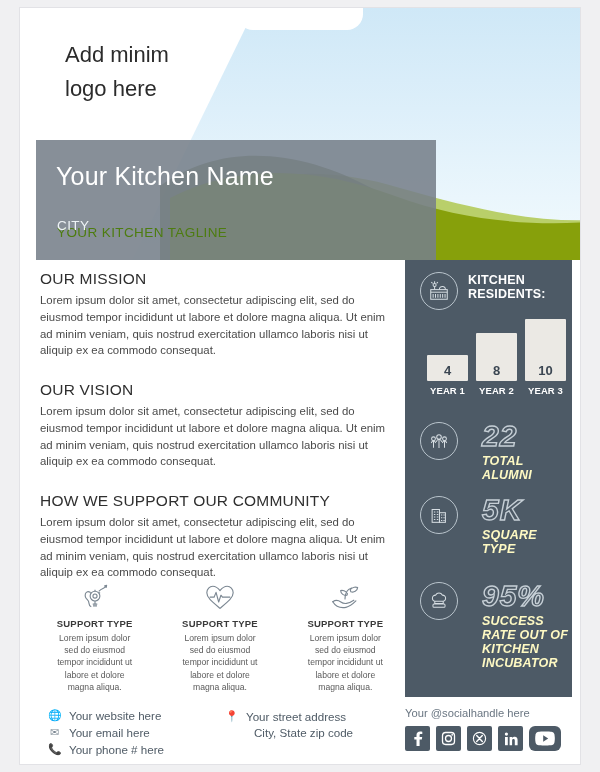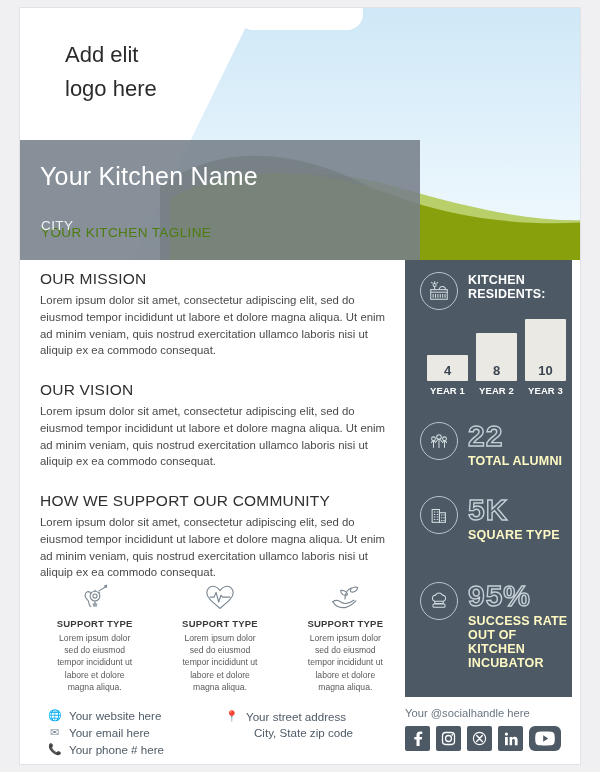--- a/index.html
+++ b/index.html
@@ -44,21 +44,21 @@
     position:absolute;left:140px;top:138px;width:430px;height:118px;
     z-index:3;
   }
   .hill-olive{
     position:absolute;left:150px;top:160px;width:420px;height:100px;
     z-index:4;
   }
 
   
   .title-band{
-    position:absolute;left:0;top:132px;width:400px;height:120px;
+    position:absolute;left:16px;top:132px;width:400px;height:120px;
     background:rgba(118,128,138,0.88);
     z-index:5;
   }
   .kitchen-name{
     position:absolute;left:20px;top:22px;
     font-size:25px;color:#ffffff;font-weight:400;letter-spacing:.2px;
     white-space:nowrap;
   }
   .kitchen-tagline{
     position:absolute;left:21px;top:59px;
@@ -106,21 +106,21 @@
     display:flex;align-items:flex-end;justify-content:center;
     color:#3b4652;font-size:13px;font-weight:bold;
     padding-bottom:3px;box-sizing:border-box;
   }
   .bar-label{
     color:#ffffff;font-size:9.5px;font-weight:bold;margin-top:4px;letter-spacing:.1px;
     white-space:nowrap;
   }
 
   .stat{
-    position:absolute;left:15px;display:flex;align-items:flex-start;gap:10px;
+    position:absolute;left:15px;display:flex;align-items:flex-start;gap:24px;font-style:italic;
   }
   .stat-num{
     font-size:30px;line-height:.9;font-weight:bold;color:#4d5a66;
     -webkit-text-stroke:1.4px #c6cfd6;
     letter-spacing:1px;
   }
   .stat-cap{
     color:#fef9c3;font-size:12.5px;font-weight:bold;line-height:1.12;
     letter-spacing:.2px;margin-top:5px;
   }
@@ -185,21 +185,21 @@
       <path d="M0,40 C60,-4 140,2 215,44 C280,80 350,92 430,88 L430,118 L0,118 Z" fill="rgba(90,106,56,0.72)"></path>
     </svg>
 
     <svg class="hill-olive" viewBox="0 0 420 100" preserveAspectRatio="none">
       <path d="M0,30 C70,-6 150,0 225,28 C290,52 355,58 420,54 L420,100 L0,100 Z" fill="#87a00b"></path>
     </svg>
   </div>
   <div class="notch"></div>
 
   <div class="logo">
-    <div>Add elit</div>
+    <div>Add minim</div>
     <div>logo here</div>
   </div>
 
   <div class="title-band">
     <div class="kitchen-name">Your Kitchen Name</div>
     <div class="kitchen-tagline">YOUR KITCHEN TAGLINE</div>
     <div class="kitchen-city">CITY</div>
   </div>
 
   <div class="content">

